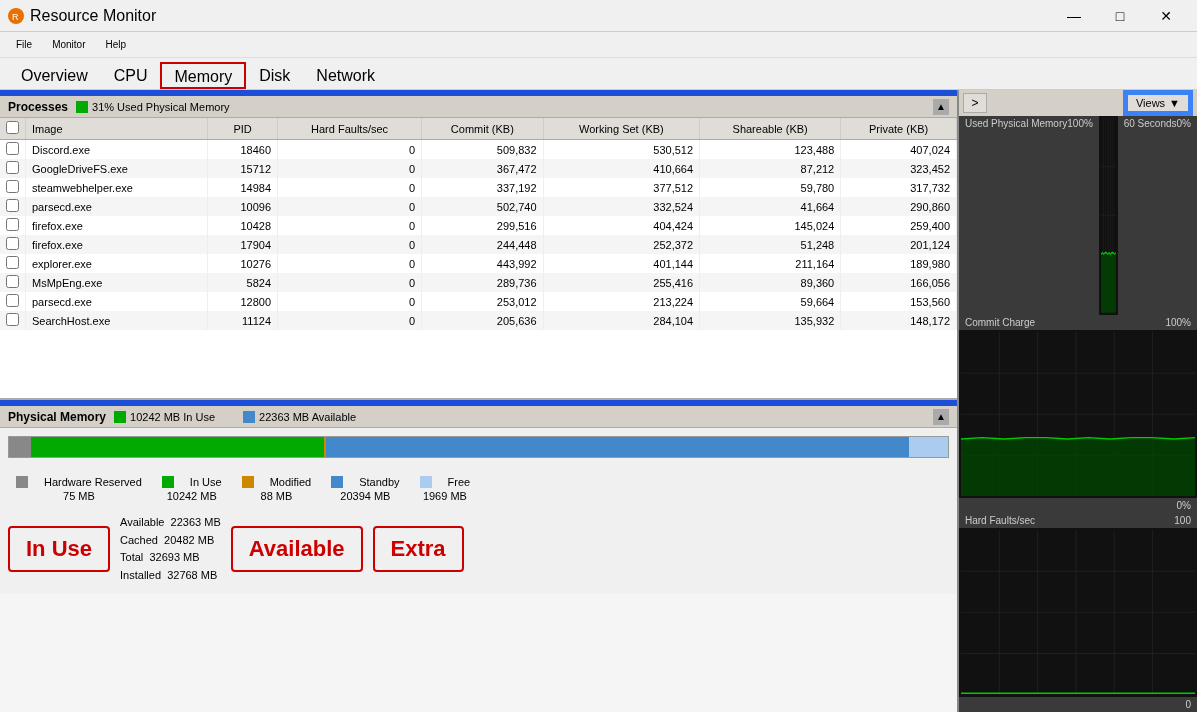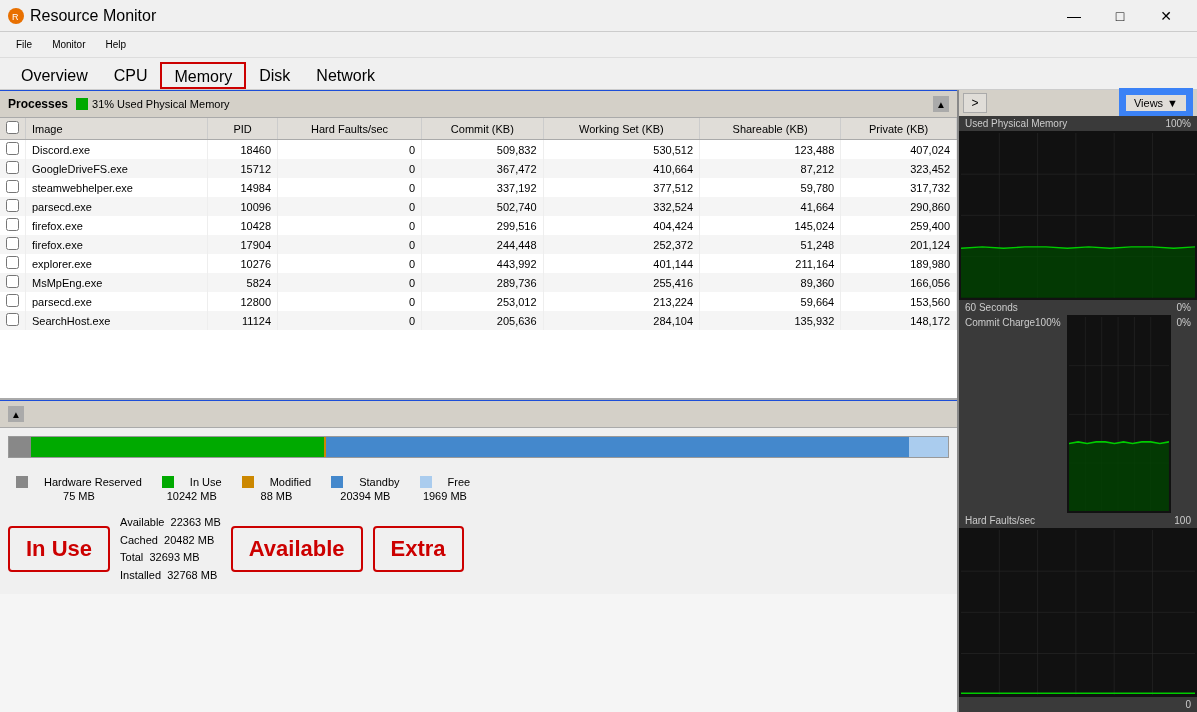--- a/index.html
+++ b/index.html
@@ -106,21 +106,21 @@
     }
 
     
     .section-header {
       background: #d4d0c8;
       display: flex;
       align-items: center;
       justify-content: space-between;
       padding: 4px 8px;
       border-bottom: 1px solid #aaa;
-      border-top: 1px solid #1d4ed8;
+      border-top: 6px solid #1d4ed8;
       cursor: pointer;
       height: 28px;
     }
     .section-header-left {
       display: flex;
       align-items: center;
       gap: 8px;
     }
     .section-title { font-weight: bold; font-size: 12px; }
     .section-status {
@@ -240,21 +240,21 @@
     .right-panel-header {
       background: #d4d0c8;
       display: flex;
       align-items: center;
       justify-content: space-between;
       padding: 2px 4px;
       height: 26px;
     }
     .views-btn {
       background: #e0ddd8;
-      border: 7px solid #3b82f6;
+      border: 5px solid #3b82f6;
       padding: 2px 8px;
       cursor: pointer;
       font-size: 11px;
       display: flex;
       align-items: center;
       gap: 4px;
     }
     .expand-btn {
       width: 24px;
       height: 20px;
@@ -447,20 +447,31 @@
       <td class="right">284,104</td>
       <td class="right">135,932</td>
       <td class="right">148,172</td>
     </tr>
           </tbody>
       </table>
     </div>
 
     <div class="memory-section">
       <div class="section-header">
+        <div class="section-header-left">
+          <span class="section-title">Physical Memory</span>
+          <div class="section-status">
+            <div class="status-dot" style="background:#00aa00;"></div>
+            <span>10242 MB In Use</span>
+          </div>
+          <div class="section-status" style="margin-left:20px;">
+            <div class="status-dot" style="background:#4488cc;"></div>
+            <span>22363 MB Available</span>
+          </div>
+        </div>
         <div class="collapse-btn">▲</div>
       </div>
 
       <div class="memory-section-inner">
 
         <div class="memory-bar-container">
           <div class="memory-bar">
             <div class="bar-segment" style="width:2.3%;background:#888888;"></div>
             <div class="bar-segment" style="width:31.2%;background:#00aa00;"></div>
             <div class="bar-segment" style="width:0.3%;background:#cc8800;"></div>
@@ -542,21 +553,21 @@
 
   <div class="right-panel">
     <div class="right-panel-header">
       <div class="expand-btn">&gt;</div>
       <div class="views-btn">
         <span>Views</span>
         <span>▼</span>
       </div>
     </div>
 
-    <div style="flex:1; display:flex; flex-direction:column;">
+    <div style="flex:1; display:flex; flex-direction:row;">
       <div class="graph-label">
         <span>Used Physical Memory</span>
         <span>100%</span>
       </div>
       <div style="flex:1; background:#111; padding:2px;">
         <svg width="100%" height="100%" viewBox="0 0 220 120" preserveAspectRatio="none">
 
           <g stroke="#2a2a2a" stroke-width="0.5">
             <line x1="0" y1="30" x2="220" y2="30"></line>
             <line x1="0" y1="60" x2="220" y2="60"></line>
@@ -571,21 +582,21 @@
           <polygon points="0,120 0,84 20,83 40,84 60,83 80,83 100,84 120,83 140,84 160,83 180,83 200,84 220,83 220,120" fill="#004400" opacity="0.8"></polygon>
           <polyline points="0,84 20,83 40,84 60,83 80,83 100,84 120,83 140,84 160,83 180,83 200,84 220,83" fill="none" stroke="#00cc00" stroke-width="1"></polyline>
         </svg>
       </div>
       <div class="graph-label">
         <span>60 Seconds</span>
         <span>0%</span>
       </div>
     </div>
 
-    <div style="flex:1; display:flex; flex-direction:row;">
+    <div style="flex:1; display:flex; flex-direction:column;">
       <div class="graph-label">
         <span>Commit Charge</span>
         <span>100%</span>
       </div>
       <div style="flex:1; background:#111; padding:2px;">
         <svg width="100%" height="100%" viewBox="0 0 220 120" preserveAspectRatio="none">
           <g stroke="#2a2a2a" stroke-width="0.5">
             <line x1="0" y1="30" x2="220" y2="30"></line>
             <line x1="0" y1="60" x2="220" y2="60"></line>
             <line x1="0" y1="90" x2="220" y2="90"></line>

